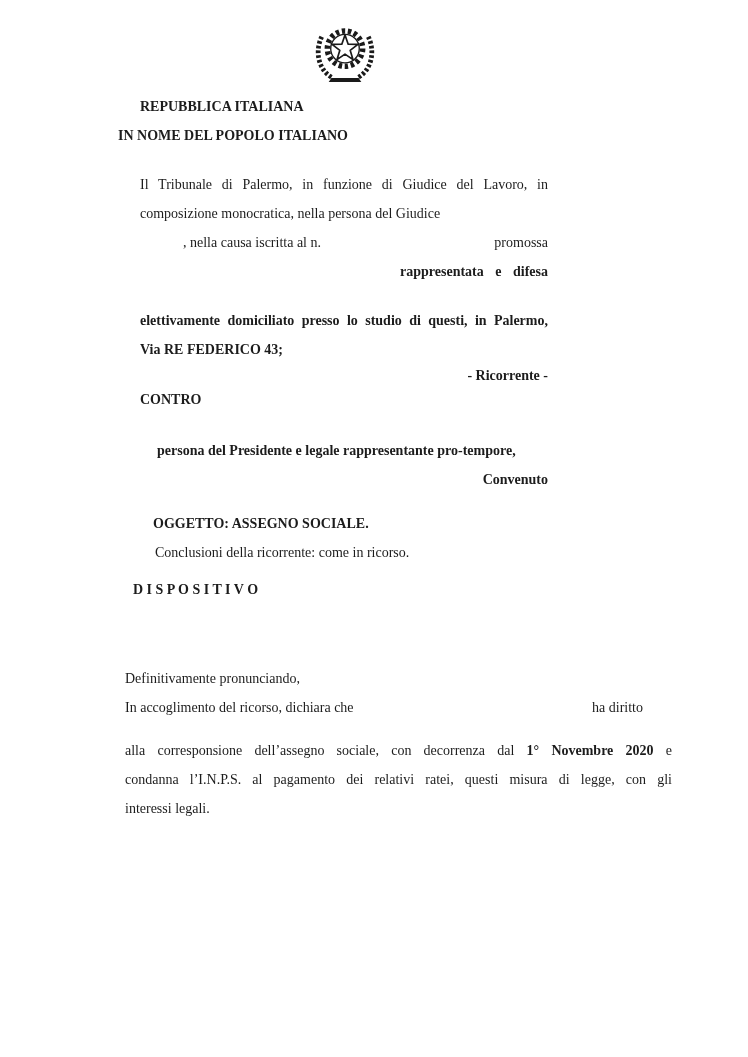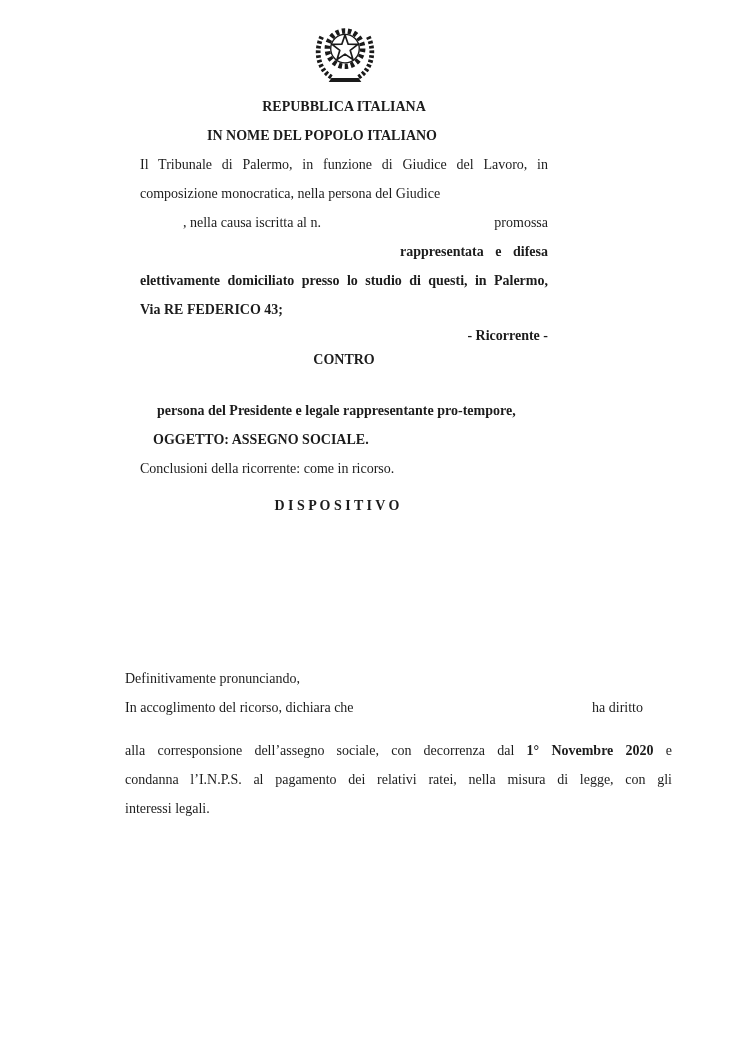--- a/index.html
+++ b/index.html
@@ -38,36 +38,37 @@
   }
   .line {
     height: 29px;
     line-height: 29px;
     white-space: nowrap;
   }
   .jl {                      
     text-align: justify;
     text-align-last: justify;
     white-space: normal;
+    margin-top: 20px;
   }
   .b  { font-weight: bold; }
-  .c  { text-align: center; }
+  .c  { text-align: left; }
   .r  { text-align: right; }
   .flexline {
     display: flex;
     justify-content: space-between;
     align-items: flex-start;
   }
   .tight { height: 24px; line-height: 24px; }
   .nudge-h2   { position: relative; left: -22px; }
   .nudge-disp { position: relative; left: -7px; }
   .indent-43 { padding-left: 43px; }
   .ml-17 { margin-left: 17px; }
-  .ml-13 { margin-left: 13px; }
-  .ml-15 { }
+  .ml-13 { margin-left: 13px; margin-top: 15px; }
+  .ml-15 { margin-left: 15px; }
   .sp-24 { height: 24px; }
   .sp-8  { height: 8px; }
   .sp-14 { height: 14px; }
   .rap-line {
     display: flex;
     justify-content: flex-end;
   }
   .rap-line span { word-spacing: 8px; }
   .pr-29 { padding-right: 29px; }
   .wrapjl {                  
@@ -125,20 +126,21 @@
 
     <div class="line tight r b">- Ricorrente -</div>
 
     <div class="line tight c b">CONTRO</div>
 
     <div class="sp-24"></div>
 
 
     <div class="line b ml-17">persona del Presidente e legale rappresentante pro-tempore,</div>
 
+    <div class="line r b">Convenuto</div>
 
     <div class="line b ml-13">OGGETTO: ASSEGNO SOCIALE.</div>
 
     <div class="line ml-15">Conclusioni della ricorrente: come in ricorso.</div>
 
     <div class="sp-8"></div>
 
     <div class="line c b nudge-disp">D I S P O S I T I V O</div>
 
   </div>
@@ -151,19 +153,19 @@
       <span>In accoglimento del ricorso, dichiara che</span>
       <span class="pr-29">ha diritto</span>
     </div>
 
     <div class="sp-14"></div>
 
     <div class="wrapjl">
       <span>alla corresponsione dell’assegno sociale, con decorrenza dal </span><span class="b">1° Novembre 2020</span><span> e</span>
     </div>
 
-    <div class="wrapjl">condanna l’I.N.P.S. al pagamento dei relativi ratei, nella misura di legge, con gli</div>
+    <div class="wrapjl">condanna l’I.N.P.S. al pagamento dei relativi ratei, questi misura di legge, con gli</div>
 
     <div class="line">interessi legali.</div>
 
   </div>
 
 </div>
 
 </body></html>

